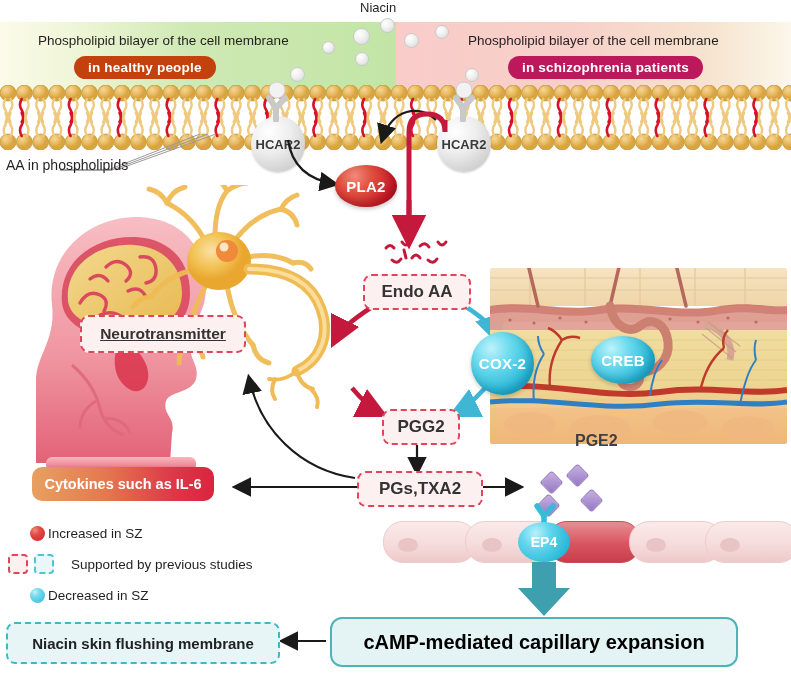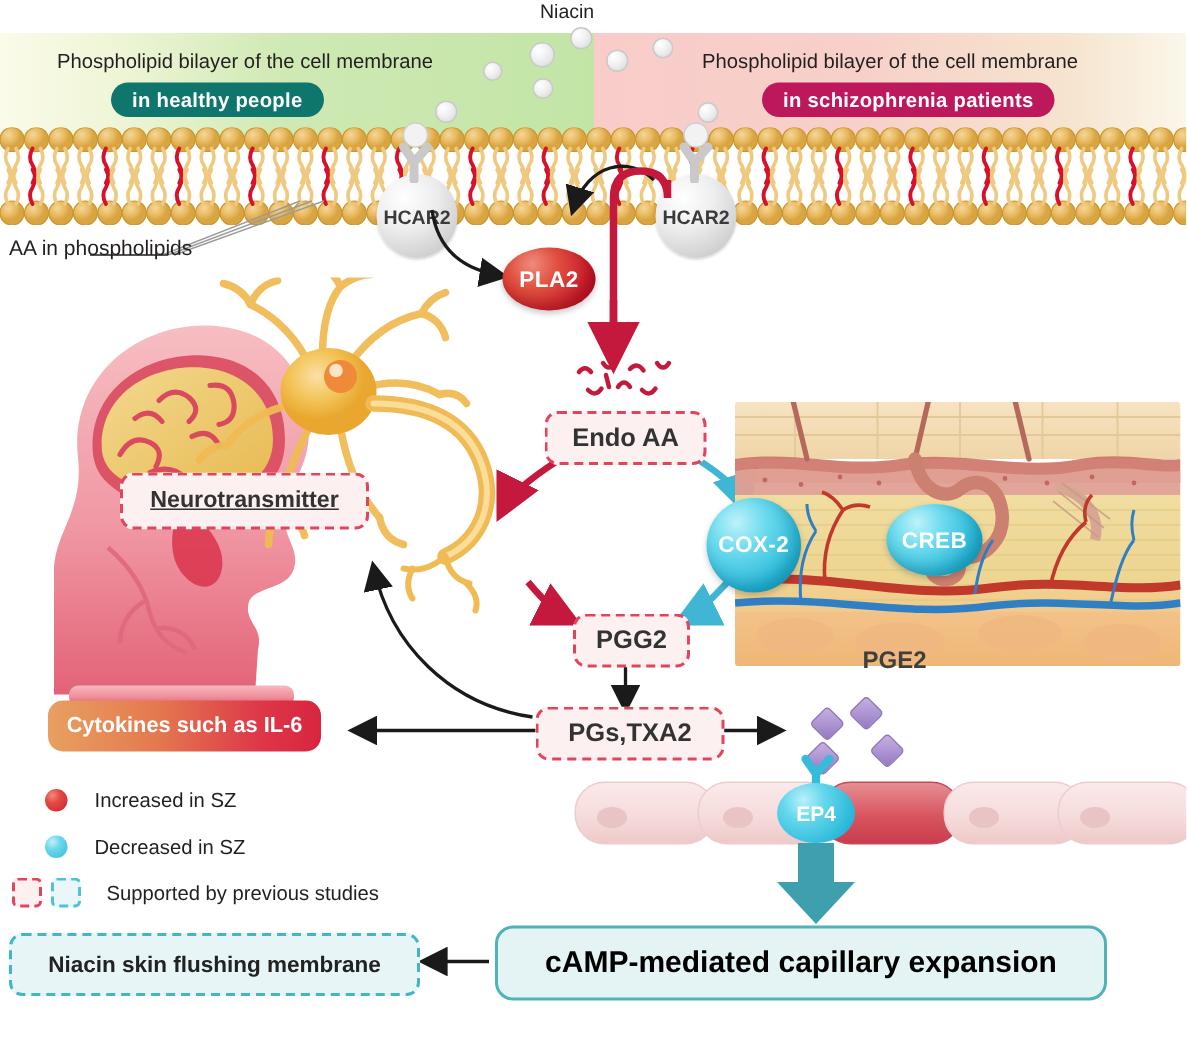--- a/index.html
+++ b/index.html
@@ -7,21 +7,21 @@
   #stage{position:relative;width:791px;height:696px;overflow:hidden;background:#fff;}
   .abs{position:absolute;}
   
   #banner-left{left:0;top:22px;width:396px;height:70px;
     background:linear-gradient(90deg,#fbfbe9 0%,#f0f6d8 18%,#cfe9b4 48%,#c2e5a6 100%);}
   #banner-right{left:396px;top:22px;width:395px;height:70px;
     background:linear-gradient(90deg,#f9ccc9 0%,#f7d0c9 45%,#f6e4cf 80%,#fbf7ea 100%);}
   .banner-label{font-size:13.5px;color:#231f20;white-space:nowrap;}
   .pill{border-radius:999px;color:#fff;font-size:13.5px;font-weight:bold;
         padding:4px 14px;white-space:nowrap;letter-spacing:.2px;}
-  .pill.green{background:#0f766e;margin-top:43px;}
+  .pill.green{background:#c2410c;margin-top:43px;}
   .pill.red{background:#be185d;}
   
   #niacin-label{left:360px;top:0px;font-size:13px;color:#231f20;}
   .niacin-ball{border-radius:50%;background:radial-gradient(circle at 33% 30%,#fff 0%,#f0f0f0 45%,#d6d6d6 100%);
       border:1px solid #c9c9c9;}
   
   #bilayer{left:0;top:85px;width:791px;height:65px;}
   
   .hcar2{width:54px;height:56px;border-radius:50%;
       background:radial-gradient(circle at 34% 28%,#ffffff 0%,#ededed 40%,#cfcfcf 78%,#bdbdbd 100%);
@@ -41,21 +41,21 @@
   .dbox.blue{border:2.5px dashed #3fb6c9;background:#e7f5f7;font-size:15px;color:#222;}
   
   #cytokines{left:32px;top:467px;width:182px;height:34px;border-radius:10px;
       background:linear-gradient(90deg,#e8a061 0%,#e4794f 40%,#dd3748 78%,#d8253f 100%);
       display:flex;align-items:center;justify-content:center;color:#fff;font-weight:bold;font-size:14.5px;}
   #camp-box{left:330px;top:617px;width:404px;height:46px;border-radius:12px;
       background:#e4f3f3;border:2.2px solid #4fb3b8;
       display:flex;align-items:center;justify-content:center;
       color:#000000;font-weight:bold;font-size:20px;}
   
-  .legend-row{display:flex;align-items:center;gap:18px;height:24px;}
+  .legend-row{display:flex;align-items:center;gap:3px;height:24px;}
   .legend-text{font-size:13.5px;color:#231f20;}
   .ldot{width:15px;height:15px;border-radius:50%;}
   .ldot.red{background:radial-gradient(circle at 33% 28%,#f08a80 0%,#e34a40 35%,#cc2233 100%);}
   .ldot.cyan{background:radial-gradient(circle at 33% 28%,#c2f0fa 0%,#6cd8ec 35%,#32bcd8 100%);}
   .lsq{width:16px;height:16px;border-radius:4px;}
   .lsq.red{border:2px dashed #e0455c;background:#fdf0f0;}
   .lsq.cyan{border:2px dashed #4fc2d4;background:#eaf7fa;}
   
   #skin{left:490px;top:268px;width:297px;height:176px;overflow:hidden;border-radius:2px;}
   #pge2-label{left:575px;top:432px;font-size:16px;font-weight:bold;color:#3f3f3f;}
@@ -537,24 +537,24 @@
   </svg>
 
   <div class="abs" id="camp-box">cAMP-mediated capillary expansion</div>
   <div class="abs dbox blue" style="left:6px;top:622px;width:270px;height:38px;">Niacin skin flushing membrane</div>
 
   <div class="abs" style="left:30px;top:521px;">
     <div class="legend-row">
       <span class="ldot red"></span>
       <span class="legend-text">Increased in SZ</span>
     </div>
-    <div class="legend-row" style="margin-top:7px;">
-      <span class="ldot cyan"></span>
-      <span class="legend-text">Decreased in SZ</span>
-    </div>
     <div class="legend-row" style="margin-top:7px;margin-left:-22px;gap:6px;">
       <span class="lsq red"></span>
       <span class="lsq cyan"></span>
       <span class="legend-text" style="margin-left:11px;">Supported by previous studies</span>
     </div>
+    <div class="legend-row" style="margin-top:7px;">
+      <span class="ldot cyan"></span>
+      <span class="legend-text">Decreased in SZ</span>
+    </div>
   </div>
 
 </div>
 
 </body></html>

